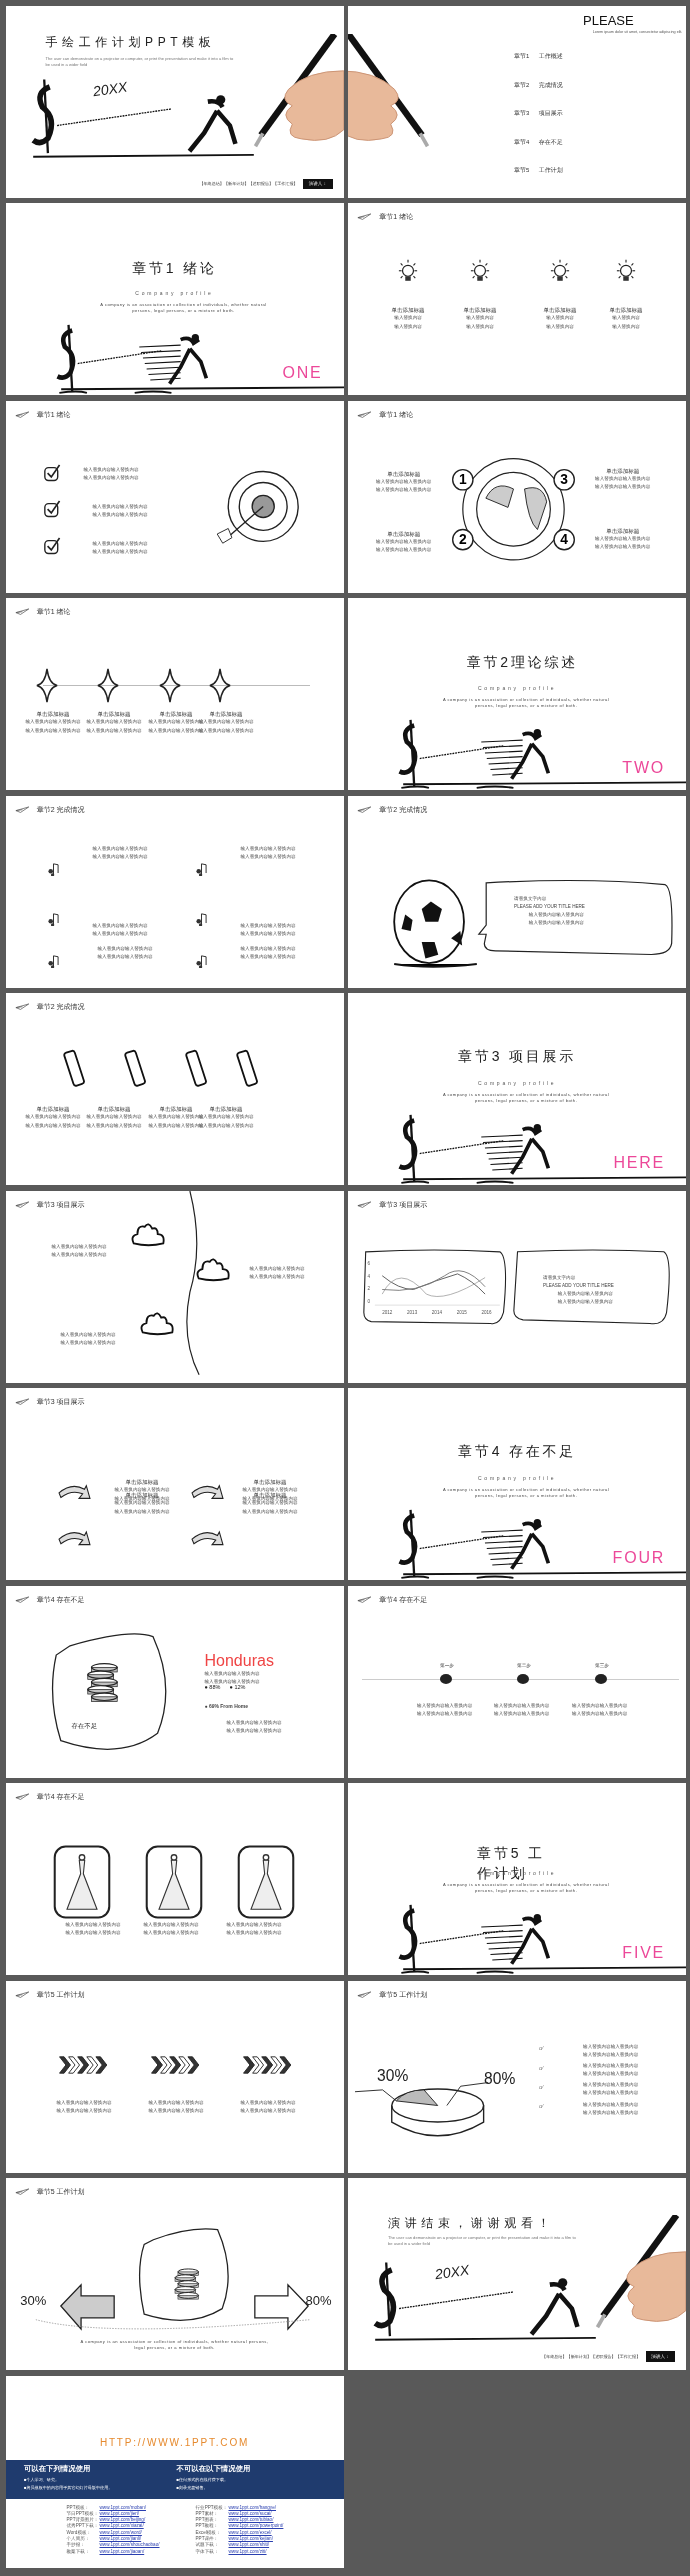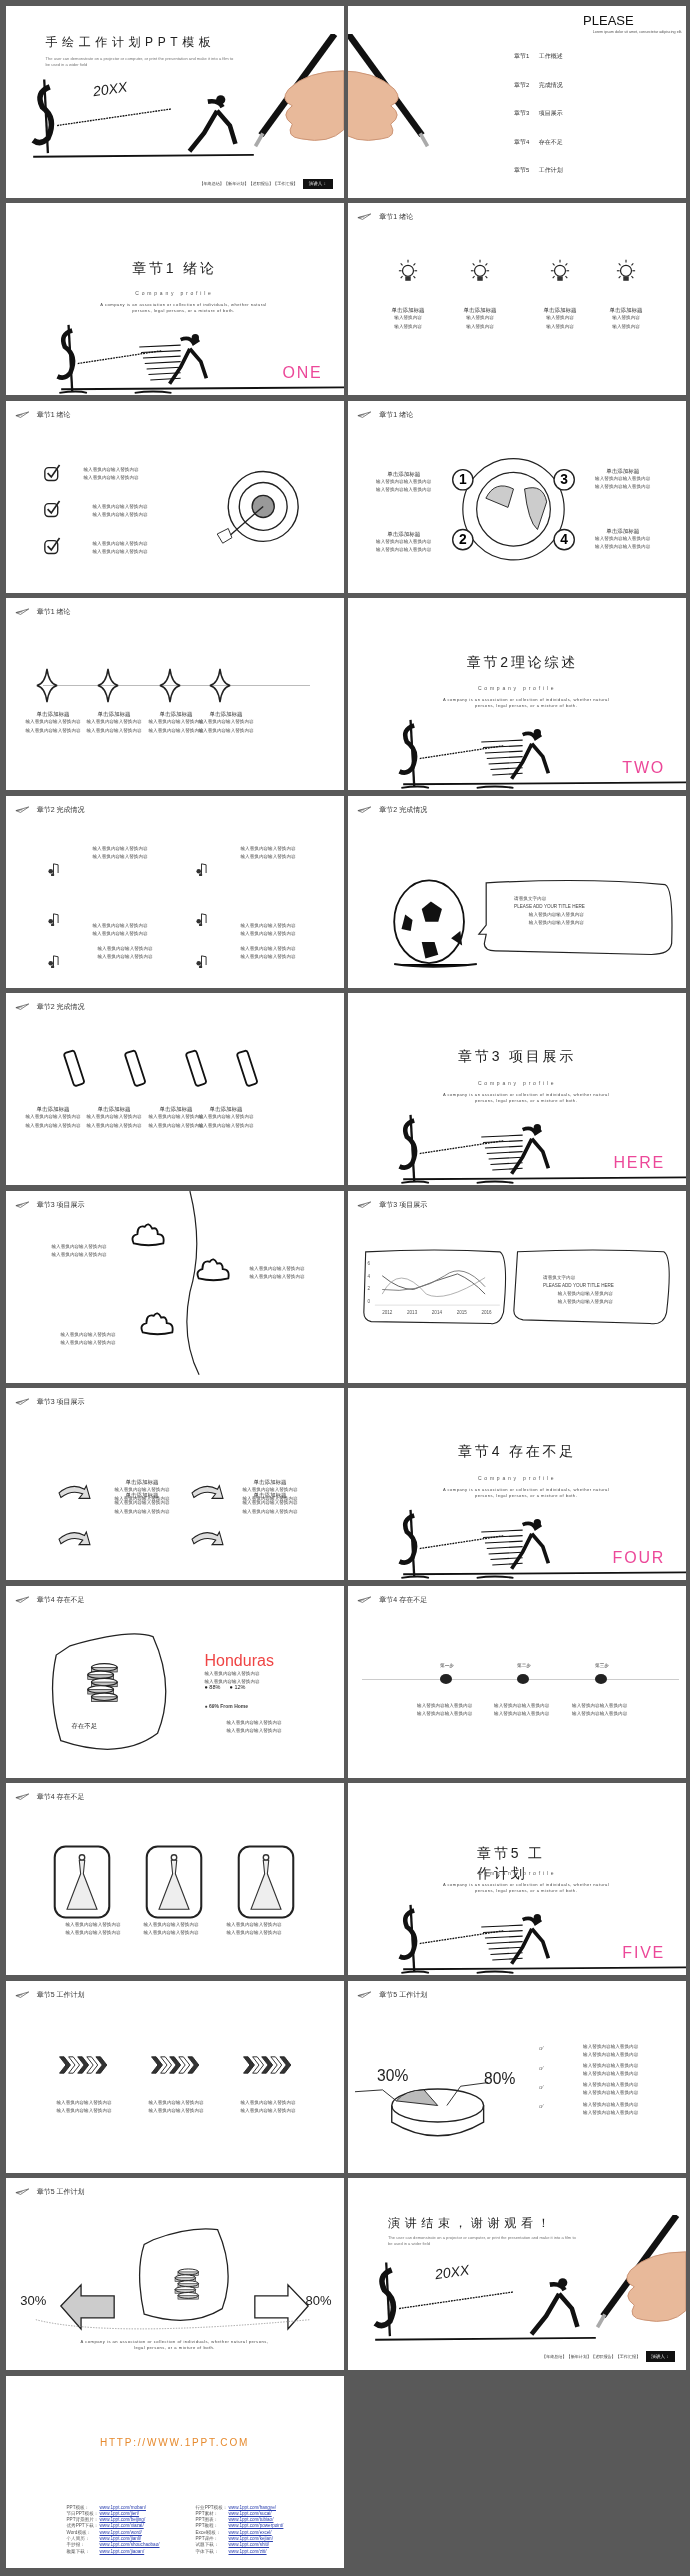--- a/index.html
+++ b/index.html
@@ -872,20 +872,32 @@
  <path d="M42 108 L34 122" stroke="#aaa" stroke-width="4"></path>
  <path d="M130 40 q-40 0 -60 20 q-10 12 4 18 q-14 10 0 20 q-8 14 10 16 q30 6 46 -10 Z" fill="#e8b99a" stroke="#c99070" stroke-width="1"></path>
 </svg></div>
   <div class="tag-row">
         <span>【年终总结】【新年计划】【述职报告】【工作汇报】</span>
         <span class="spk">演讲人：</span>
       </div>
 </div>
     <div class="slide">
   <div class="abs" style="left:0;right:0;top:61px;text-align:center;font-size:10px;color:#e68a2e;letter-spacing:1.8px">HTTP://WWW.1PPT.COM</div>
+  <div class="abs" style="left:0;right:0;top:84px;height:39px;background:#1f3b6e;color:#fff">
+    <div class="abs" style="left:18.4px;top:4.6px;font-size:7.4px;font-weight:bold">可以在下列情况使用</div>
+    <div class="abs" style="left:18.4px;top:16.6px;font-size:4.1px;line-height:8.3px">
+          <div>■个人学习、研究。</div>
+          <div>■拷贝模板中的内容用于其它幻灯片母版中使用。</div>
+        </div>
+    <div class="abs" style="left:171px;top:4.6px;font-size:7.4px;font-weight:bold">不可以在以下情况使用</div>
+    <div class="abs" style="left:171px;top:16.6px;font-size:4.1px;line-height:8.3px">
+          <div>■任何形式的在线付费下载。</div>
+          <div>■刻录光盘销售。</div>
+        </div>
+  </div>
   <div class="abs links" style="left:61px;top:129px">
         <div><span style="display:inline-block;width:33px">PPT模板：</span><a>www.1ppt.com/moban/</a></div>
         <div><span style="display:inline-block;width:33px">节日PPT模板：</span><a>www.1ppt.com/jieri/</a></div>
         <div><span style="display:inline-block;width:33px">PPT背景图片：</span><a>www.1ppt.com/beijing/</a></div>
         <div><span style="display:inline-block;width:33px">优秀PPT下载：</span><a>www.1ppt.com/xiazai/</a></div>
         <div><span style="display:inline-block;width:33px">Word模板：</span><a>www.1ppt.com/word/</a></div>
         <div><span style="display:inline-block;width:33px">个人简历：</span><a>www.1ppt.com/jianli/</a></div>
         <div><span style="display:inline-block;width:33px">手抄报：</span><a>www.1ppt.com/shouchaobao/</a></div>
         <div><span style="display:inline-block;width:33px">教案下载：</span><a>www.1ppt.com/jiaoan/</a></div>
       </div>

